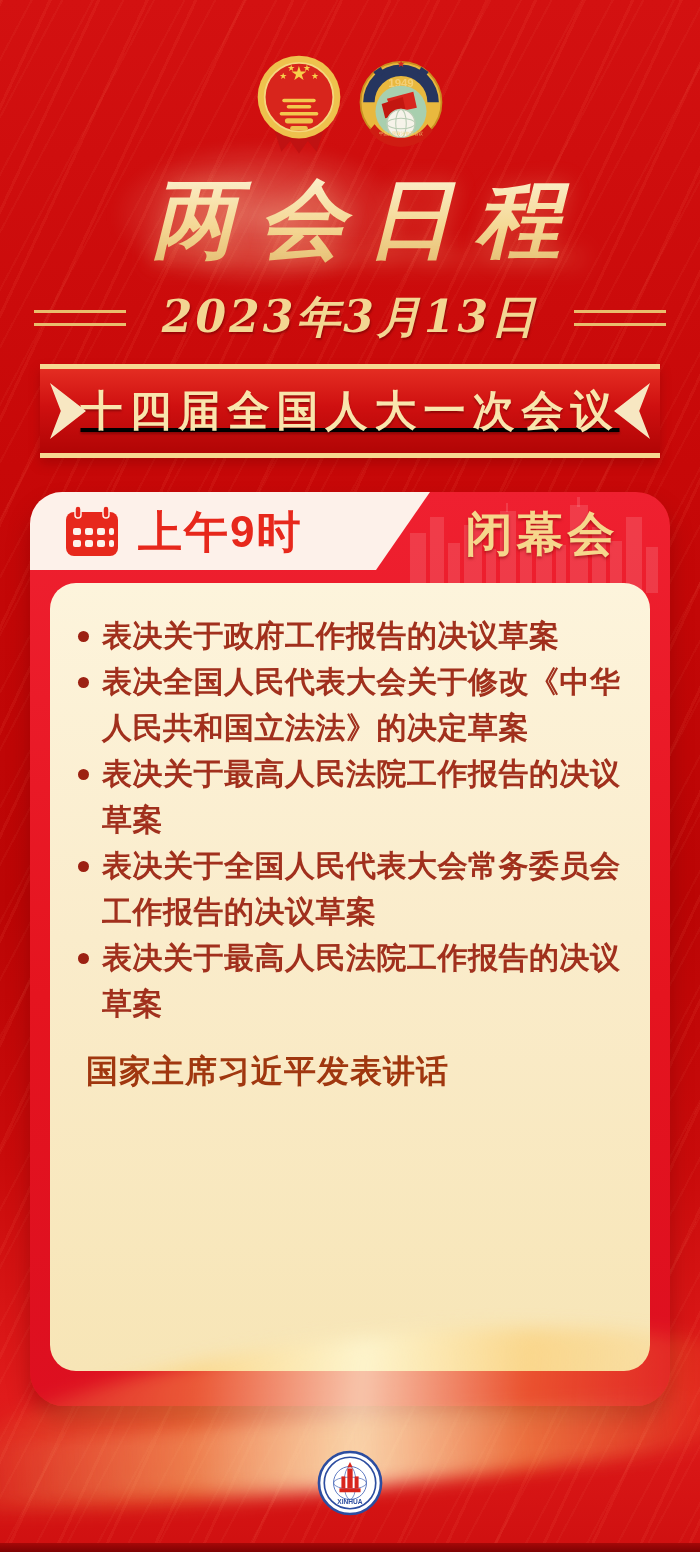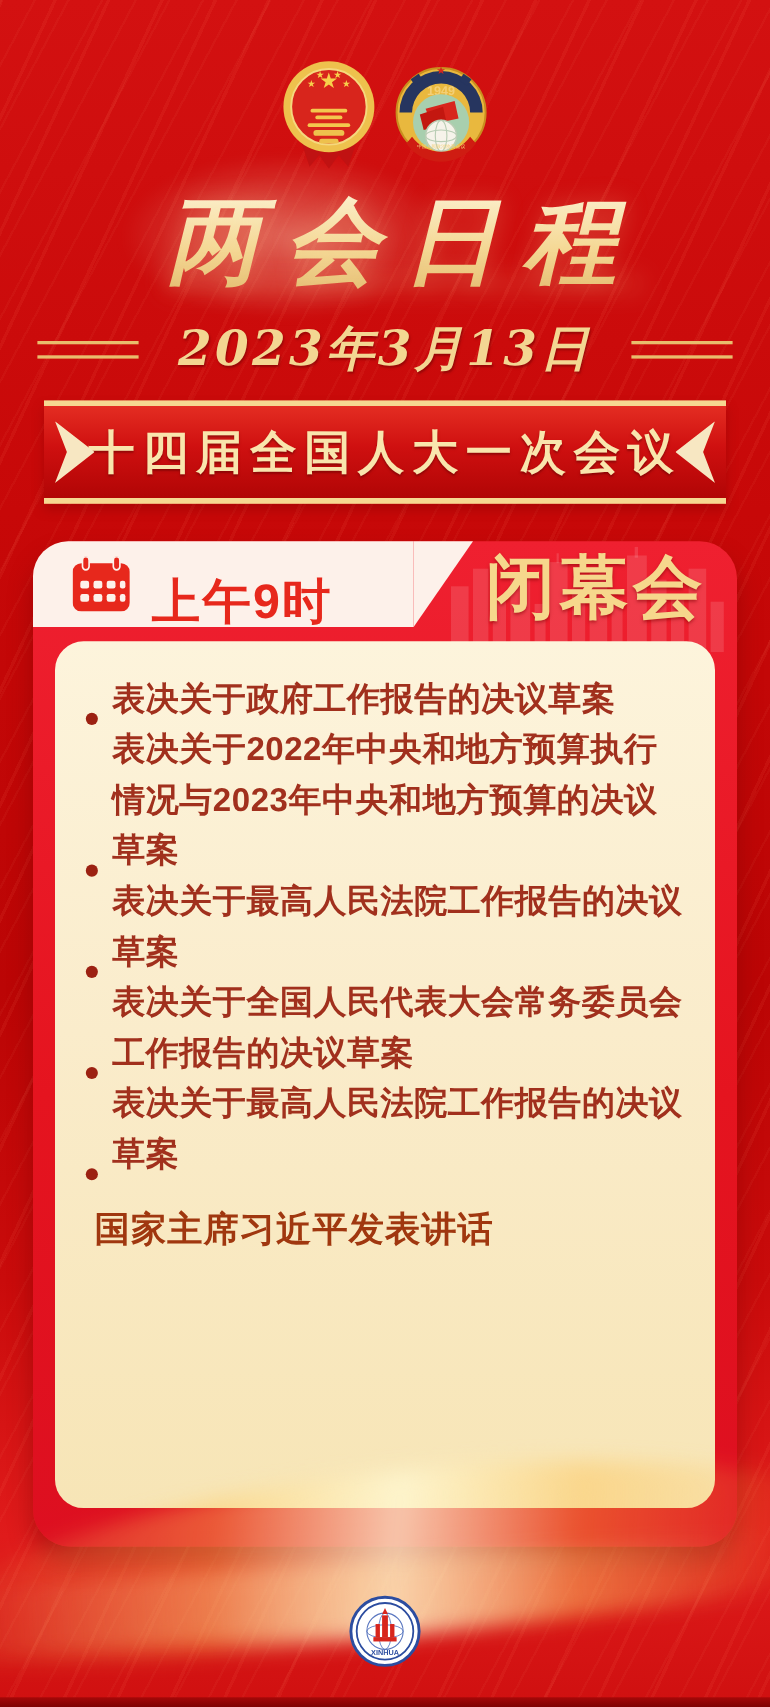--- a/index.html
+++ b/index.html
@@ -22,42 +22,42 @@
     -webkit-background-clip:text;background-clip:text;color:transparent;
     text-shadow:0 0 22px rgba(255,230,170,.25);text-decoration:underline;}
   
   .date-row{position:absolute;top:288px;left:0;width:100%;display:flex;justify-content:center;align-items:center;gap:36px;}
   .date-deco{width:92px;height:16px;border-top:3px solid #e9bd6d;border-bottom:3px solid #e9bd6d;box-sizing:border-box;}
   .date-text{font-family:"DejaVu Serif","Liberation Serif",serif;font-style:italic;font-weight:bold;
     font-size:44px;color:#f3d692;text-shadow:1px 2px 2px rgba(90,0,0,.45);letter-spacing:3px;}
   
   .banner{position:absolute;left:40px;top:364px;width:620px;height:94px;
     background:linear-gradient(180deg,#f6d891 0,#f6d891 5px,#e42d22 5px,#cf1010 45%,#b10505 calc(100% - 5px),#f6d891 calc(100% - 5px));
-    display:flex;align-items:center;justify-content:center;box-shadow:0 6px 10px rgba(120,0,0,.35);}
+    display:flex;align-items:center;justify-content:center;box-shadow:0 6px 10px rgba(120,0,0,.35);text-decoration:underline;}
   .banner-text{font-size:42px;font-weight:bold;color:#f9e5ad;letter-spacing:7px;text-shadow:0 2px 2px rgba(90,0,0,.5);}
   .chevron{position:absolute;top:19px;width:36px;height:56px;background:#f7e7c2;}
   .chevron.left{left:10px;clip-path:polygon(0 0,100% 50%,0 100%,30% 50%);}
   .chevron.right{right:10px;clip-path:polygon(100% 0,0 50%,100% 100%,70% 50%);}
   
   .card{position:absolute;left:30px;top:492px;width:640px;height:914px;border-radius:34px;
     background:linear-gradient(180deg,#ef2030 0%,#e5141f 55%,#dd0f20 100%);
     box-shadow:0 14px 22px rgba(110,0,0,.4);}
   .skyline{position:absolute;right:6px;top:5px;opacity:1;}
   .tab{position:absolute;left:0;top:0;width:346px;height:78px;background:#fdf1ea;border-radius:32px 0 0 0;}
   .tab-slant{position:absolute;left:346px;top:0;width:0;height:0;
     border-top:78px solid #fdf1ea;border-right:54px solid transparent;}
   .cal{position:absolute;left:36px;top:14px;}
-  .time-label{position:absolute;left:108px;top:16px;height:78px;line-height:80px;
+  .time-label{position:absolute;left:108px;top:0;height:78px;line-height:80px;
     font-size:44px;font-weight:bold;color:#e7281c;letter-spacing:2px;}
   .session-title{position:absolute;left:400px;right:16px;top:0;height:84px;display:flex;align-items:center;justify-content:center;
-    font-size:63px;font-weight:bold;color:#f6d78c;letter-spacing:4px;text-shadow:0 2px 3px rgba(120,0,0,.5);}
+    font-size:47px;font-weight:bold;color:#f6d78c;letter-spacing:4px;text-shadow:0 2px 3px rgba(120,0,0,.5);}
   .inner{position:absolute;left:20px;top:91px;width:600px;height:788px;border-radius:26px;overflow:hidden;
     background:linear-gradient(180deg,#fdf4dc 0%,#faeccb 45%,#f7e5b6 100%);}
   .agenda{list-style:none;margin:0;padding:30px 22px 0 28px;}
-  .agenda li{display:flex;gap:13px;font-size:30px;line-height:46px;color:#a1301d;font-weight:600;letter-spacing:.5px;align-items:flex-end;}
+  .agenda li{display:flex;gap:13px;font-size:30px;line-height:46px;color:#a1301d;font-weight:600;letter-spacing:.5px;}
   .dot{flex:none;width:11px;height:11px;border-radius:50%;background:#9c2112;margin-top:18px;}
   .speeches{margin-top:18px;padding:0 20px 0 36px;}
   .speech{font-size:32px;line-height:52px;font-weight:bold;color:#a0370f;letter-spacing:1px;}
   
   .shine{position:absolute;left:-90px;top:1338px;width:900px;height:150px;transform:rotate(-6deg);
     background:linear-gradient(100deg,rgba(255,170,60,0) 4%,rgba(255,200,90,.40) 32%,rgba(255,248,210,.78) 50%,rgba(255,190,70,.38) 68%,rgba(255,170,60,0) 94%);
     filter:blur(9px);border-radius:50% 50% 40% 60%/80% 70% 30% 20%;pointer-events:none;}
   .shine2{position:absolute;left:-40px;top:1418px;width:820px;height:60px;transform:rotate(-4deg);
     background:linear-gradient(90deg,rgba(255,220,140,0),rgba(255,235,170,.35) 45%,rgba(255,220,140,0) 90%);
     filter:blur(8px);pointer-events:none;}
@@ -165,21 +165,21 @@
     <div class="session-title">闭幕会</div>
 
     <div class="inner">
       <ul class="agenda">
         <li>
             <span class="dot"></span>
             <span>表决关于政府工作报告的决议草案</span>
           </li>
         <li>
             <span class="dot"></span>
-            <span>表决关于2022年中央和地方预算执行情况与2023年中央和地方预算的决议草案</span>
+            <span>表决全国人民代表大会关于修改《中华人民共和国立法法》的决定草案</span>
           </li>
         <li>
             <span class="dot"></span>
             <span>表决关于最高人民法院工作报告的决议草案</span>
           </li>
         <li>
             <span class="dot"></span>
             <span>表决关于全国人民代表大会常务委员会工作报告的决议草案</span>
           </li>
         <li>

